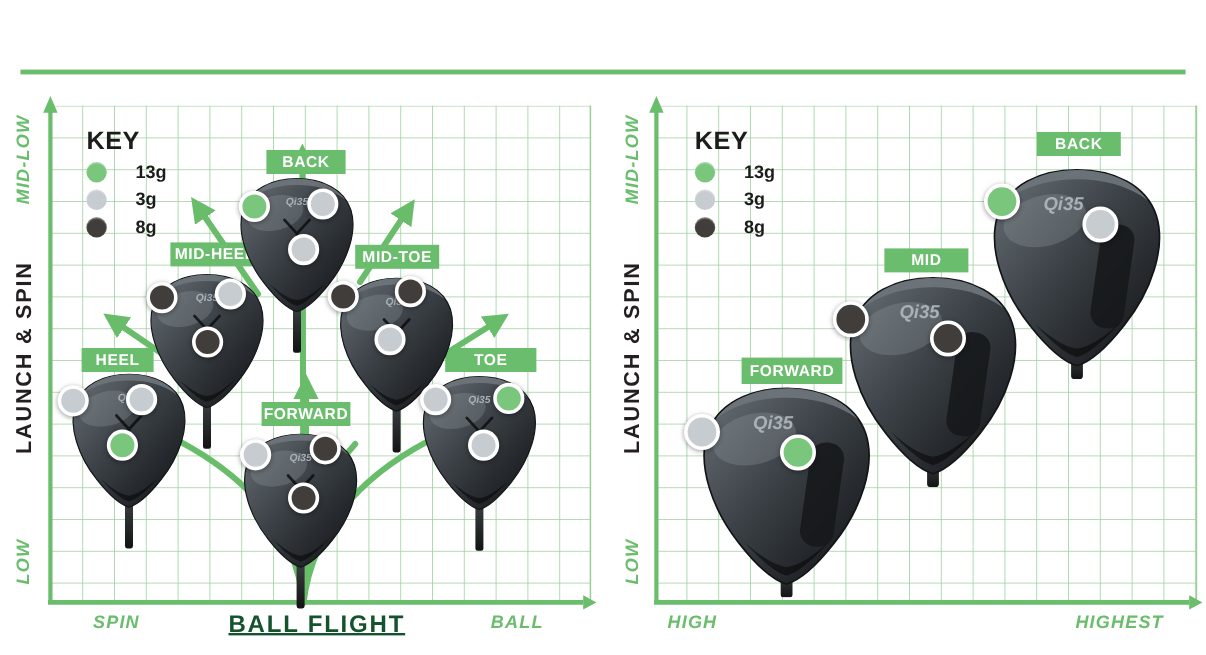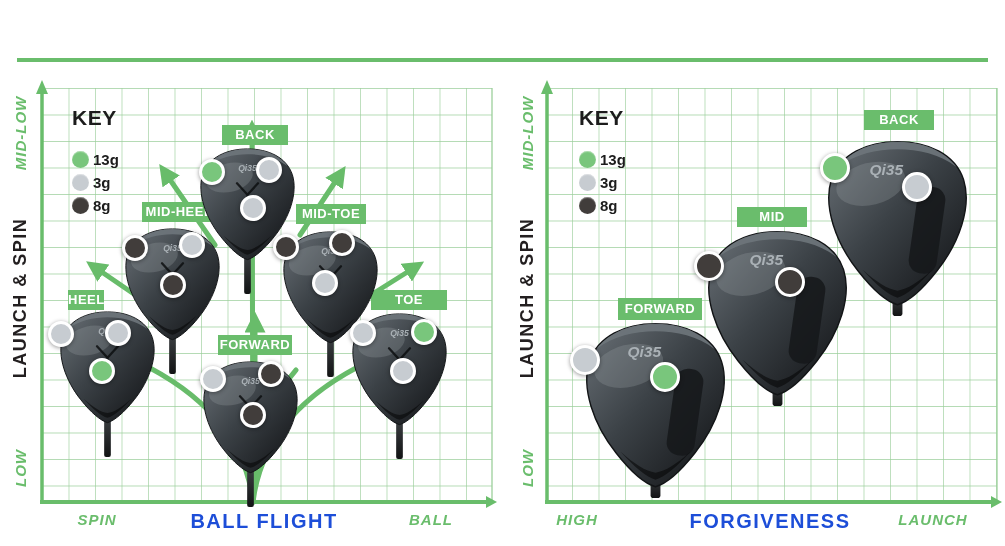--- a/index.html
+++ b/index.html
@@ -6,24 +6,24 @@
   .stage{position:relative;width:1005px;height:546px;background:#fff;overflow:hidden;
          font-family:"Liberation Sans",sans-serif;}
   .title{position:absolute;top:4px;left:0;width:100%;text-align:center;
          font-size:34px;font-weight:800;font-style:italic;color:#6abd6c;letter-spacing:1px;}
   .title-rule{position:absolute;left:17px;top:58px;width:971px;height:4px;background:#6abd6c;}
   .bgsvg{position:absolute;left:0;top:0;z-index:1;}
   .vlab{position:absolute;transform:translate(-50%,-50%) rotate(-90deg);white-space:nowrap;z-index:2;}
   .xlab{position:absolute;transform:translate(-50%,-50%);white-space:nowrap;z-index:2;}
   .axis-green{color:#6abd6c;font-style:italic;font-weight:700;font-size:15px;letter-spacing:1px;}
   .axis-black{color:#231f20;font-weight:700;font-size:18px;letter-spacing:1.5px;}
-  .axis-black-x{color:#1d4ed8;font-weight:700;font-size:20px;letter-spacing:1.5px;}
+  .axis-black-x{color:#14532d;font-weight:700;font-size:20px;letter-spacing:1.5px;text-decoration:underline;}
   .key{position:absolute;z-index:2;width:130px;}
-  .key-title{font-size:21px;font-weight:800;color:#1c1c1c;letter-spacing:.5px;margin-bottom:18px;}
-  .key-row{display:flex;align-items:center;gap:4px;height:23px;}
+  .key-title{font-size:21px;font-weight:800;color:#1c1c1c;letter-spacing:.5px;margin-bottom:2px;}
+  .key-row{display:flex;align-items:center;gap:24px;height:23px;}
   .key-dot{width:17px;height:17px;border-radius:50%;flex:0 0 auto;box-shadow:inset 0 1px 1px rgba(255,255,255,.4);}
   .key-label{font-size:15px;font-weight:700;color:#1c1c1c;}
   .badge{position:absolute;z-index:3;background:#6abd6c;color:#fff;font-weight:700;
          font-size:13px;letter-spacing:.5px;text-align:center;line-height:20px;height:20px;}
   .driver{position:absolute;z-index:4;}
   .dot{position:absolute;z-index:5;border-radius:50%;border:3px solid #fff;
        box-shadow:0 1px 4px rgba(0,0,0,.4);}
   .d26{width:20px;height:20px;}
   .d30{width:24px;height:24px;}
 </style>
@@ -122,21 +122,21 @@
     </div>
     <div class="key-row">
       <span class="key-dot" style="background: rgb(65, 61, 59);"></span>
       <span class="key-label">8g</span>
     </div>
   </div>
 
   <div class="badge" style="left:222px;top:125px;width:66px">BACK</div>
   <div class="badge" style="left:142px;top:202px;width:74px">MID-HEEL</div>
   <div class="badge" style="left:296px;top:204px;width:70px">MID-TOE</div>
-  <div class="badge" style="left:68px;top:290px;width:36px">HEEL</div>
+  <div class="badge" style="left:68px;top:290px;width:60px">HEEL</div>
   <div class="badge" style="left:371px;top:290px;width:76px">TOE</div>
   <div class="badge" style="left:218px;top:335px;width:74px">FORWARD</div>
 
   <svg class="driver" style="left:195px;top:145px" width="105" height="151">
       <use href="#driver-a"></use>
     </svg>
   <svg class="driver" style="left:120px;top:225px" width="105" height="151">
       <use href="#driver-a"></use>
     </svg>
   <svg class="driver" style="left:278px;top:228px" width="105" height="151">
@@ -168,22 +168,21 @@
   <div class="dot d26" style="left: 411px; top: 319px; background: rgb(121, 198, 124);"></div>
   <div class="dot d26" style="left: 390px; top: 358px; background: rgb(199, 204, 209);"></div>
   <div class="dot d26" style="left: 200px; top: 366px; background: rgb(199, 204, 209);"></div>
   <div class="dot d26" style="left: 258px; top: 361px; background: rgb(65, 61, 59);"></div>
   <div class="dot d26" style="left: 240px; top: 402px; background: rgb(65, 61, 59);"></div>
 
   <span class="vlab axis-green" style="left:527px;top:133px">MID-LOW</span>
   <span class="vlab axis-black" style="left:527px;top:298px">LAUNCH &amp; SPIN</span>
   <span class="vlab axis-green" style="left:527px;top:468px">LOW</span>
   <span class="xlab axis-green" style="left:577px;top:519px">HIGH</span>
-  <span class="xlab axis-black-x" style="left:770px;top:521px">FORGIVENESS</span>
-  <span class="xlab axis-green" style="left:933px;top:519px">LAUNCH</span>
+  <span class="xlab axis-green" style="left:933px;top:519px">HIGHEST</span>
 
   <div class="key" style="left:579px;top:106px">
     <div class="key-title">KEY</div>
     <div class="key-row">
       <span class="key-dot" style="background: rgb(121, 198, 124);"></span>
       <span class="key-label">13g</span>
     </div>
     <div class="key-row">
       <span class="key-dot" style="background: rgb(199, 204, 209);"></span>
       <span class="key-label">3g</span>

